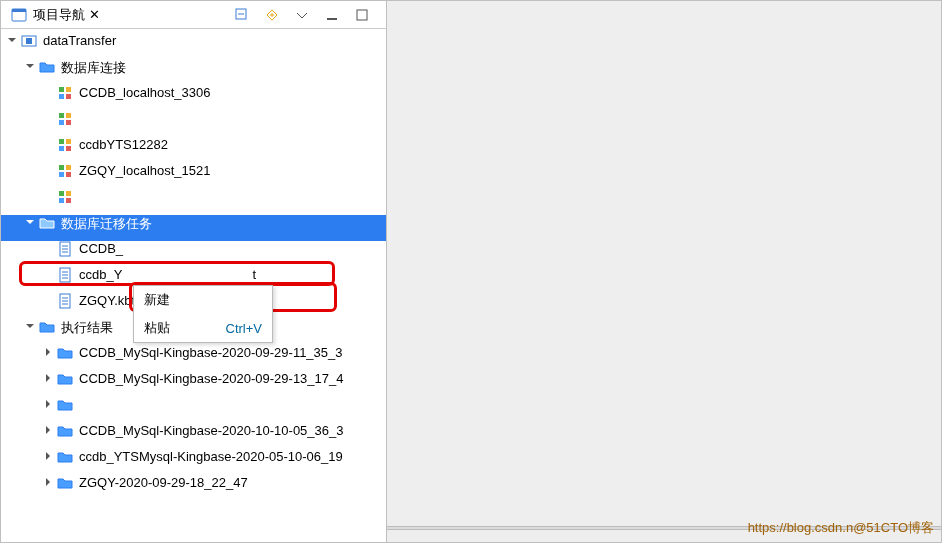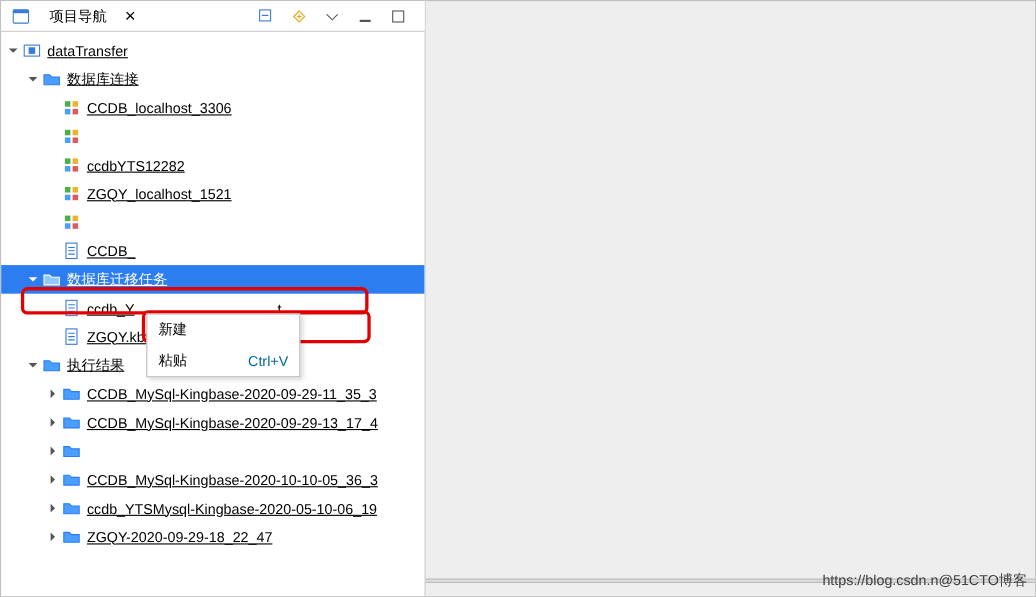--- a/index.html
+++ b/index.html
@@ -1,39 +1,39 @@
 <!DOCTYPE html>
 <html><head>
 <meta charset="utf-8">
 <style>
 * { box-sizing: border-box; margin: 0; padding: 0; font-family: "Microsoft YaHei", Arial, sans-serif; font-size: 13px; }
 body { background: #eeeeee; width: 942px; height: 543px; overflow: hidden; position: relative; }
 .container { display: flex; width: 100%; height: 100%; }
 .left-panel { width: 387px; background: #fff; border: 1px solid #bfbfbf; display: flex; flex-direction: column; }
 .right-panel { flex: 1; background: #eeeeee; border: 1px solid #bfbfbf; border-left: none; position: relative; }
 .tab-header { height: 28px; background: #fff; border-bottom: 1px solid #ccc; display: flex; align-items: center; padding: 0 4px; }
-.tab { display: flex; align-items: center; gap: 12px; padding: 2px 6px; }
+.tab { display: flex; align-items: center; gap: 0; padding: 2px 6px; }
 .tab-close { margin-left: 4px; cursor: pointer; }
 .toolbar-spacer { flex: 1; }
 .toolbar-icons { display: flex; align-items: center; gap: 8px; padding-right: 6px; }
 .tree { flex: 1; overflow: hidden; padding-top: 4px; position: relative; user-select: none; }
-.tree-row { display: flex; align-items: center; height: 26px; white-space: nowrap; overflow: hidden; text-decoration: underline; }
+.tree-row { display: flex; height: 26px; white-space: nowrap; overflow: hidden; }
 .tree-row.selected { background: #2c7ef0; color: #fff; }
 .arrow { width: 14px; height: 14px; display: inline-flex; align-items: center; justify-content: center; margin-right: 2px; }
 .arrow svg { width: 10px; height: 10px; }
 .indent { display: inline-block; }
 .node-icon { width: 16px; height: 16px; margin-right: 6px; display: inline-flex; align-items: center; justify-content: center; }
 .node-icon svg { width: 16px; height: 16px; }
 .hl-red { position: absolute; border: 3px solid #e20000; border-radius: 6px; pointer-events: none; }
 .hl1 { left: 18px; top: 232px; width: 316px; height: 25px; }
 .hl2 { left: 128px; top: 253px; width: 208px; height: 30px; }
 .context-menu { position: absolute; left: 132px; top: 256px; width: 140px; background: #fff; border: 1px solid #bbb; box-shadow: 2px 2px 4px rgba(0,0,0,0.15); }
 .menu-item { display: flex; align-items: center; height: 28px; padding: 0 10px; gap: 10px; }
 .menu-item .shortcut { margin-left: auto; color: #0369a1; }
-.watermark { position: absolute; right: 8px; bottom: 6px; color: #404040; font-size: 13px; pointer-events: none; }
+.watermark { position: absolute; right: 8px; bottom: 6px; color: #a16207; font-size: 13px; pointer-events: none; }
 .right-divider { position: absolute; left: 0; right: 0; bottom: 12px; height: 4px; background: #dcdcdc; border-top: 1px solid #bcbcbc; border-bottom: 1px solid #bcbcbc; }
 </style>
 </head>
 <body>
 
 <div class="container">
   <div class="left-panel">
     <div class="tab-header">
       <div class="tab">
         <span class="node-icon">
@@ -162,47 +162,47 @@
           <span class="node-icon">
             <svg viewBox="0 0 16 16">
               <rect x="2" y="2" width="5" height="5" fill="#4ab04a"></rect>
               <rect x="9" y="2" width="5" height="5" fill="#f0b030"></rect>
               <rect x="2" y="9" width="5" height="5" fill="#4a9eff"></rect>
               <rect x="9" y="9" width="5" height="5" fill="#e05a5a"></rect>
             </svg>
           </span>
         </div>
 
+      <div class="tree-row selected">
+        <span class="indent" style="width:22px"></span>
+        <span class="arrow">
+            <svg viewBox="0 0 10 10">
+              <path d="M1 3 L5 7 L9 3" fill="#fff"></path>
+            </svg>
+          </span>
+        <span class="node-icon">
+            <svg viewBox="0 0 16 16">
+              <path d="M1 4 L6 4 L8 6 L15 6 L15 13 L1 13 Z" fill="#8ec9ff" stroke="#fff"></path>
+            </svg>
+          </span>
+        <span>数据库迁移任务</span>
+      </div>
+
       <div class="tree-row">
           <span class="indent" style="width:56px"></span>
           <span class="node-icon">
             <svg viewBox="0 0 16 16">
               <rect x="3" y="1" width="10" height="14" fill="#fff" stroke="#3a7bd5"></rect>
               <line x1="5" y1="5" x2="11" y2="5" stroke="#3a7bd5"></line>
               <line x1="5" y1="8" x2="11" y2="8" stroke="#3a7bd5"></line>
               <line x1="5" y1="11" x2="11" y2="11" stroke="#3a7bd5"></line>
             </svg>
           </span>
           <span>CCDB_</span>
         </div>
-
-      <div class="tree-row selected">
-        <span class="indent" style="width:22px"></span>
-        <span class="arrow">
-            <svg viewBox="0 0 10 10">
-              <path d="M1 3 L5 7 L9 3" fill="#fff"></path>
-            </svg>
-          </span>
-        <span class="node-icon">
-            <svg viewBox="0 0 16 16">
-              <path d="M1 4 L6 4 L8 6 L15 6 L15 13 L1 13 Z" fill="#8ec9ff" stroke="#fff"></path>
-            </svg>
-          </span>
-        <span>数据库迁移任务</span>
-      </div>
       <div class="tree-row">
           <span class="indent" style="width:56px"></span>
           <span class="node-icon">
             <svg viewBox="0 0 16 16">
               <rect x="3" y="1" width="10" height="14" fill="#fff" stroke="#3a7bd5"></rect>
               <line x1="5" y1="5" x2="11" y2="5" stroke="#3a7bd5"></line>
               <line x1="5" y1="8" x2="11" y2="8" stroke="#3a7bd5"></line>
               <line x1="5" y1="11" x2="11" y2="11" stroke="#3a7bd5"></line>
             </svg>
           </span>

